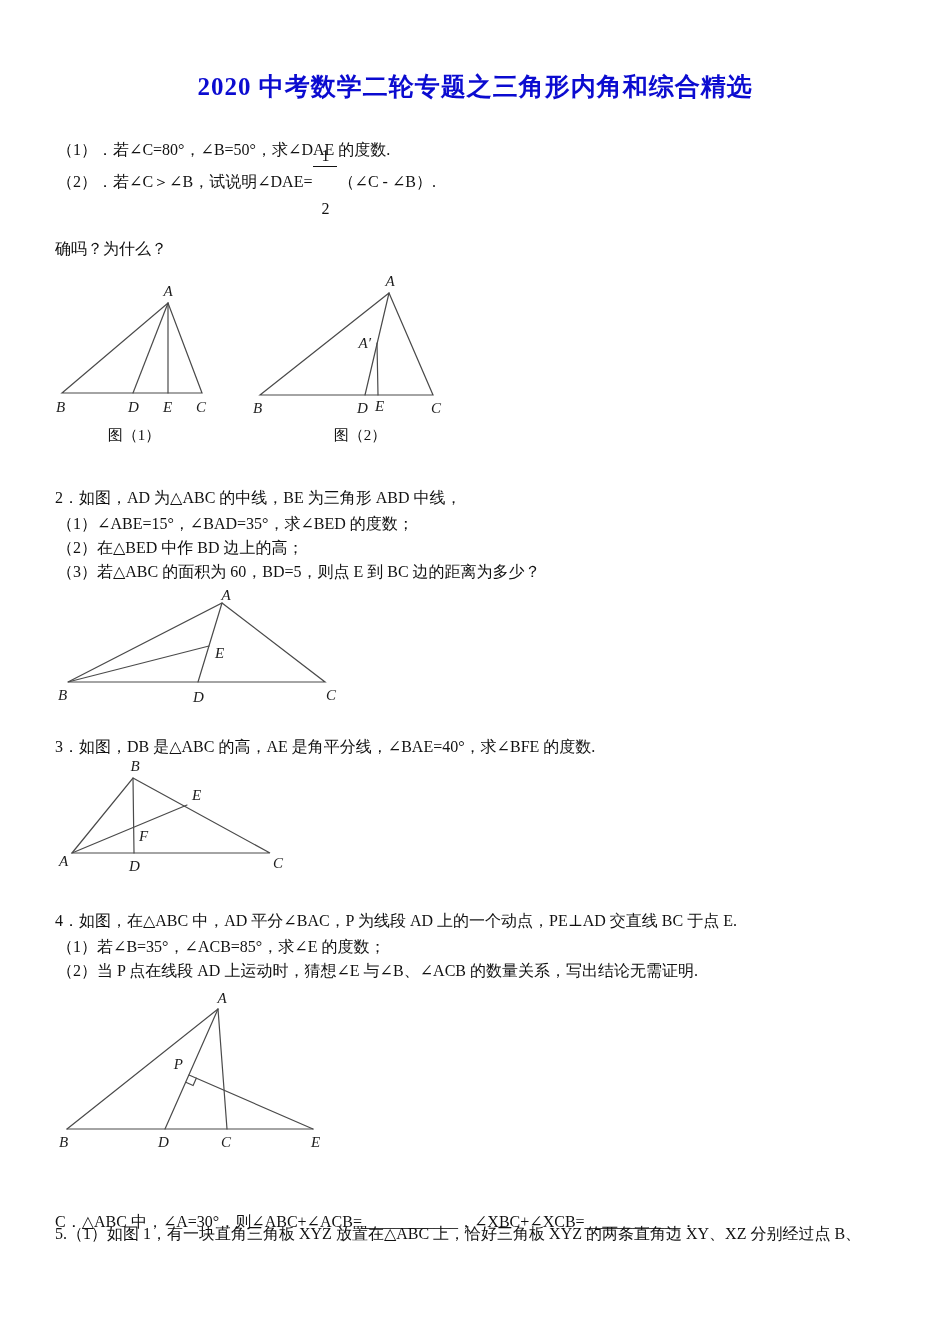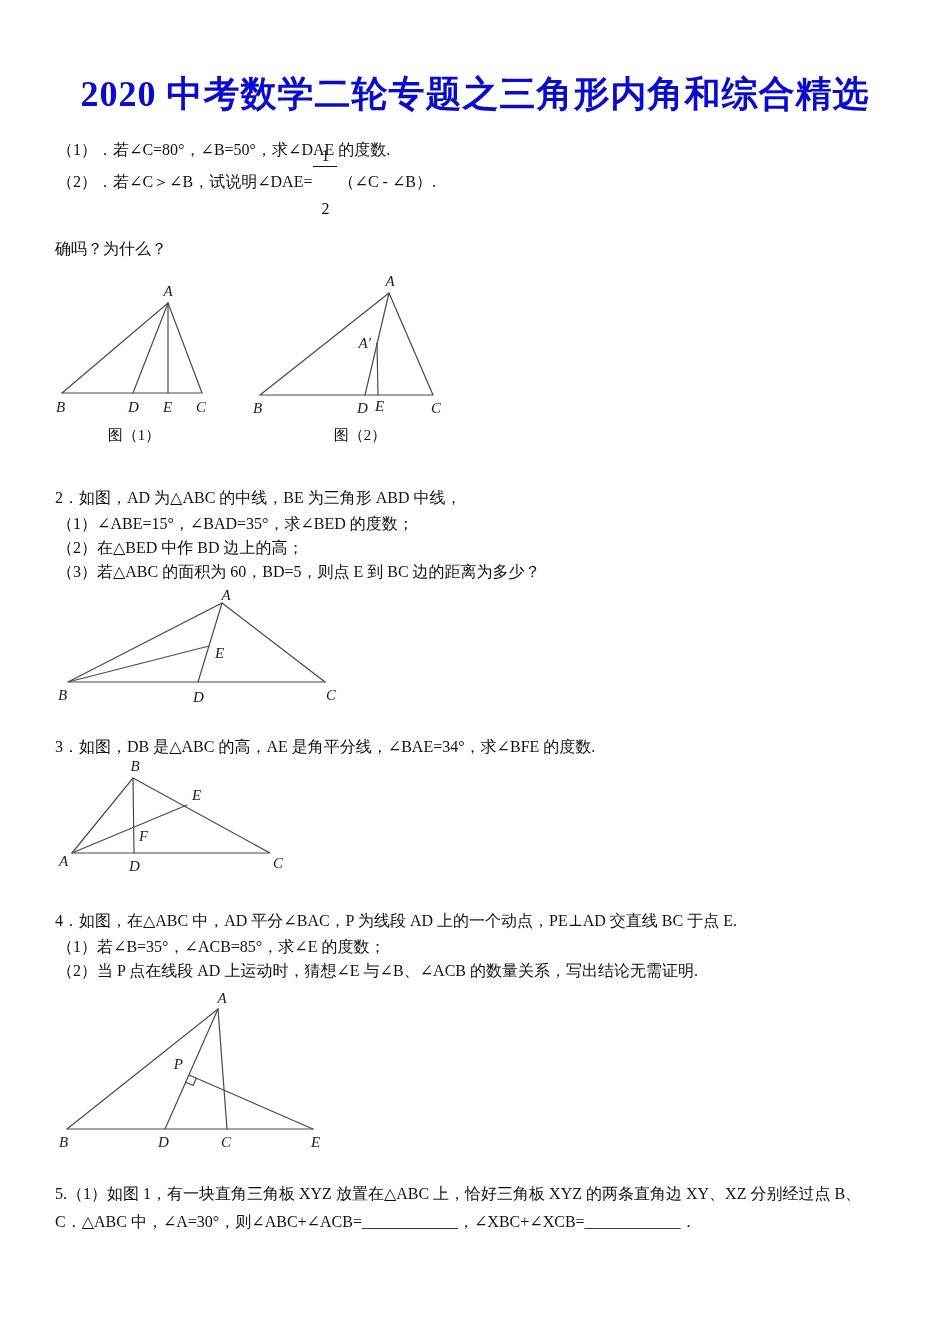--- a/index.html
+++ b/index.html
@@ -4,21 +4,21 @@
 <style>
   html,body{margin:0;padding:0;background:#ffffff;}
   .page{
     position:relative;width:950px;height:1344px;background:#ffffff;
     font-family:"Liberation Serif","DejaVu Serif",serif;
     color:#111;font-size:16px;overflow:hidden;
   }
   .abs{position:absolute;}
   .title{
     top:70px;left:0;width:100%;text-align:center;
-    font-size:36px;font-weight:bold;color:#0b0bd0;
+    font-size:25px;font-weight:bold;color:#0b0bd0;
     font-family:"Liberation Serif","DejaVu Serif",serif;
     letter-spacing:1px;
   }
   .line{left:55px;width:850px;white-space:pre-wrap;line-height:24px;}
   .fracline{display:flex;align-items:center;height:44px;}
   .frac{display:inline-block;text-align:center;vertical-align:middle;margin:0 1px;line-height:1;}
   .frac .num{display:block;border-bottom:1.5px solid #111;padding:1px 4px 2px 4px;font-size:16px;}
   .frac .den{display:block;padding-top:2px;font-size:16px;}
   svg{overflow:visible;}
   .geo{stroke:#4a4a4a;stroke-width:1.2;fill:none;stroke-linecap:round;}
@@ -89,21 +89,21 @@
     </g>
     <g class="pt">
       <text x="171" y="10" text-anchor="middle">A</text>
       <text x="3" y="110">B</text>
       <text x="138" y="112">D</text>
       <text x="271" y="110">C</text>
       <text x="160" y="68">E</text>
     </g>
   </svg>
 
-  <div class="abs line" style="top:735px">3．如图，DB 是△ABC 的高，AE 是角平分线，∠BAE=34°，求∠BFE 的度数.</div>
+  <div class="abs line" style="top:735px">3．如图，DB 是△ABC 的高，AE 是角平分线，∠BAE=40°，求∠BFE 的度数.</div>
 
   <svg class="abs" style="left:55px;top:758px" width="242" height="120">
     <g class="geo">
       <path d="M17,95 L78,20 L215,95 Z"></path>
       <line x1="78" y1="20" x2="79" y2="95"></line>
       <line x1="17" y1="95" x2="132" y2="47"></line>
     </g>
     <g class="pt">
       <text x="80" y="13" text-anchor="middle">B</text>
       <text x="4" y="108">A</text>
@@ -130,16 +130,16 @@
     <g class="pt">
       <text x="167" y="11" text-anchor="middle">A</text>
       <text x="128" y="77" text-anchor="end">P</text>
       <text x="4" y="155">B</text>
       <text x="103" y="155">D</text>
       <text x="166" y="155">C</text>
       <text x="256" y="155">E</text>
     </g>
   </svg>
 
-  <div class="abs line" style="top:1182px">5.（1）如图 1，有一块直角三角板 XYZ 放置在△ABC 上，恰好三角板 XYZ 的两条直角边 XY、XZ 分别经过点 B、</div>
+  <div class="abs line" style="top:1222px">5.（1）如图 1，有一块直角三角板 XYZ 放置在△ABC 上，恰好三角板 XYZ 的两条直角边 XY、XZ 分别经过点 B、</div>
   <div class="abs line" style="top:1210px">C．△ABC 中，∠A=30°，则∠ABC+∠ACB=____________，∠XBC+∠XCB=____________．</div>
 
 </div>
 
 </body></html>

